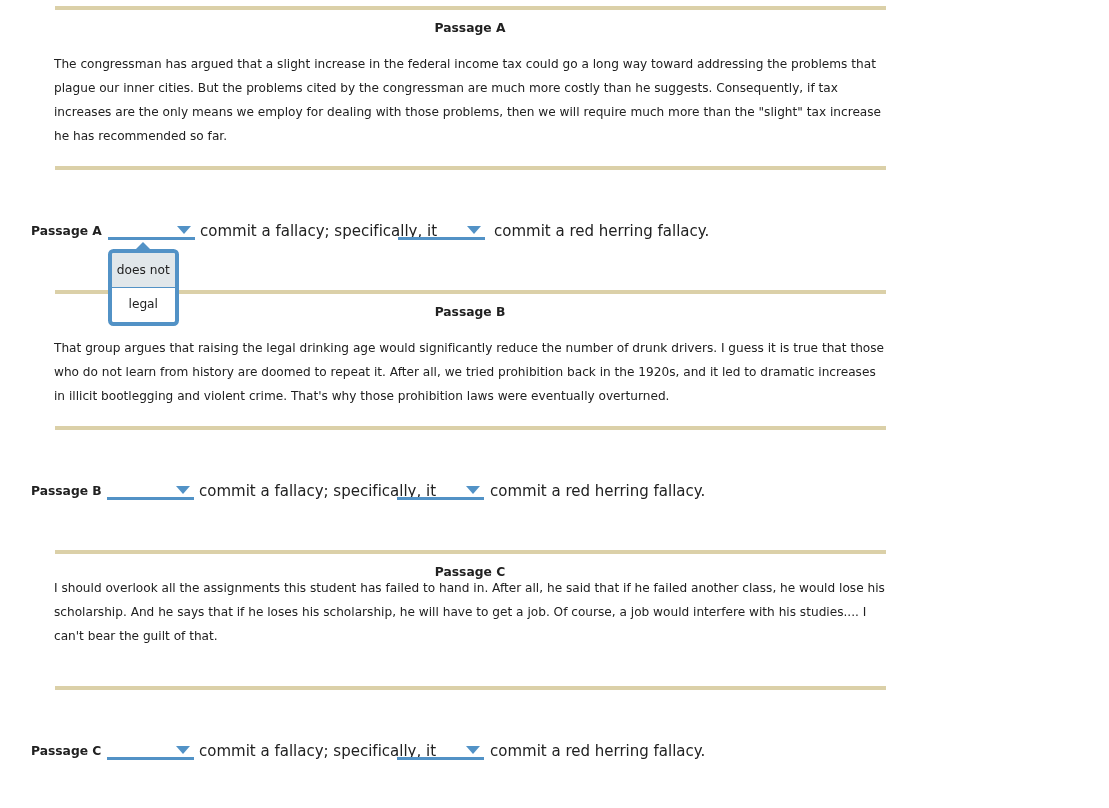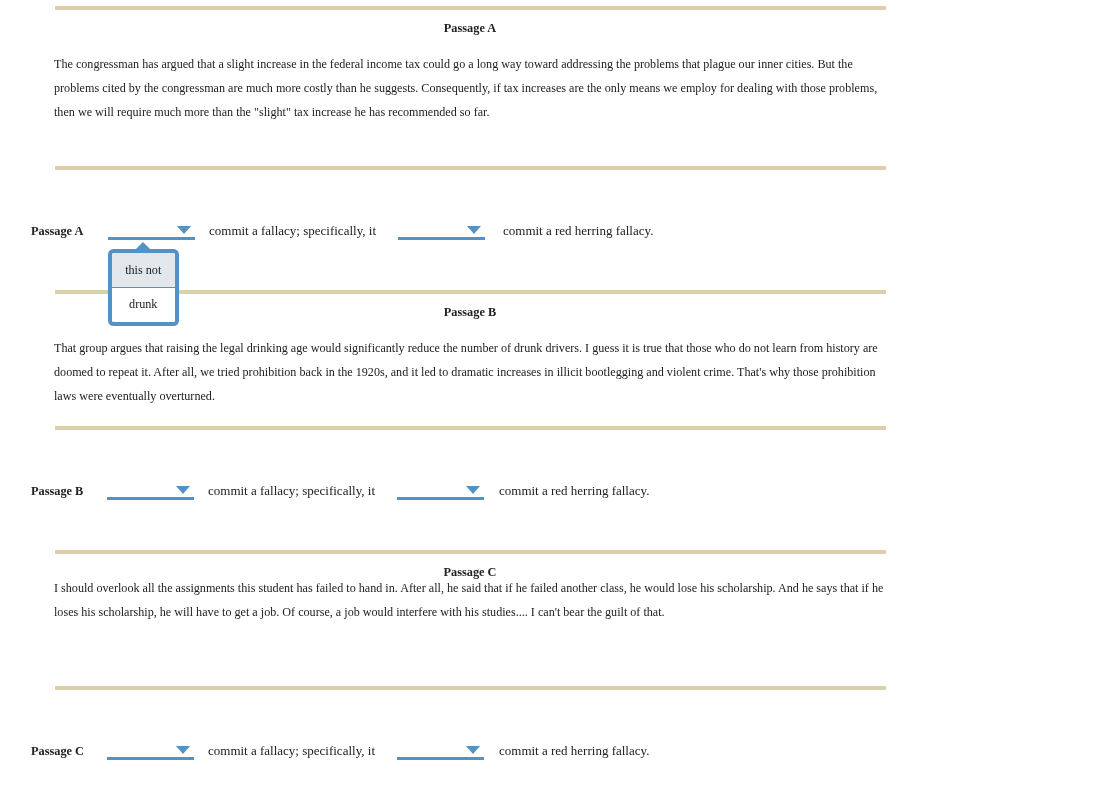--- a/index.html
+++ b/index.html
@@ -1,33 +1,33 @@
 <!DOCTYPE html>
 <html><head>
 <meta charset="utf-8">
 <title>Passage fallacy exercise</title>
 <style>
   html,body{margin:0;padding:0;background:#ffffff;}
   body{font-family:"DejaVu Sans",sans-serif;color:#212121;width:1109px;height:808px;overflow:hidden;position:relative;
        -webkit-font-smoothing:antialiased;font-variant-ligatures:none;font-feature-settings:"liga" 0,"clig" 0;}
-  .page{position:absolute;left:0;top:0;width:1109px;height:802px;font-family:Liberation Serif, serif;}
+  .page{position:absolute;left:0;top:0;width:1109px;height:802px;}
 
   
   .hr{position:absolute;left:55px;width:831px;height:4px;background:#dbd0a8;}
 
   
   .ptitle{position:absolute;left:0;width:940px;text-align:center;font-weight:bold;
           font-size:12.3px;line-height:14px;white-space:nowrap;}
 
   
   .ptext{position:absolute;left:54px;width:836px;font-size:12.13px;line-height:24px;text-align:left;}
 
   
   .qlabel{position:absolute;font-weight:bold;font-size:12.3px;line-height:14px;white-space:nowrap;}
-  .qtext{position:absolute;font-size:13px;line-height:14px;white-space:nowrap;margin-left:9px;}
+  .qtext{position:absolute;font-size:15px;line-height:14px;white-space:nowrap;}
 
   
   .ddline{position:absolute;height:3px;width:87px;background:#5292c6;}
   .ddtri{position:absolute;width:0;height:0;border-left:7px solid transparent;
          border-right:7px solid transparent;border-top:8px solid #5292c6;}
 
   
   .caret{position:absolute;width:0;height:0;border-left:7px solid transparent;
          border-right:7px solid transparent;border-bottom:7.5px solid #5292c6;}
   .popup{position:absolute;box-sizing:border-box;border:4.3px solid #5292c6;border-radius:5.5px;
@@ -79,21 +79,21 @@
   <div class="ddline" style="left:107px;top:757px"></div>
   <div class="ddtri" style="left:175.5px;top:746px"></div>
   <div class="qtext" style="left:199px;top:744px">commit a fallacy; specifically, it</div>
   <div class="ddline" style="left:397px;top:757px"></div>
   <div class="ddtri" style="left:465.5px;top:746px"></div>
   <div class="qtext" style="left:490px;top:744px">commit a red herring fallacy.</div>
 
   <div class="caret" style="left:135.5px;top:241.5px"></div>
   <div class="popup" style="left:108px;top:249px;width:70.5px;height:77.3px">
     <div class="opt sel" style="top:0">
-      <span>this not</span>
+      <span>does not</span>
     </div>
     <div class="opt" style="top:34px">
-      <span>drunk</span>
+      <span>legal</span>
     </div>
     <div class="optdiv" style="top:34px"></div>
   </div>
 
 </div>
 
 </body></html>

